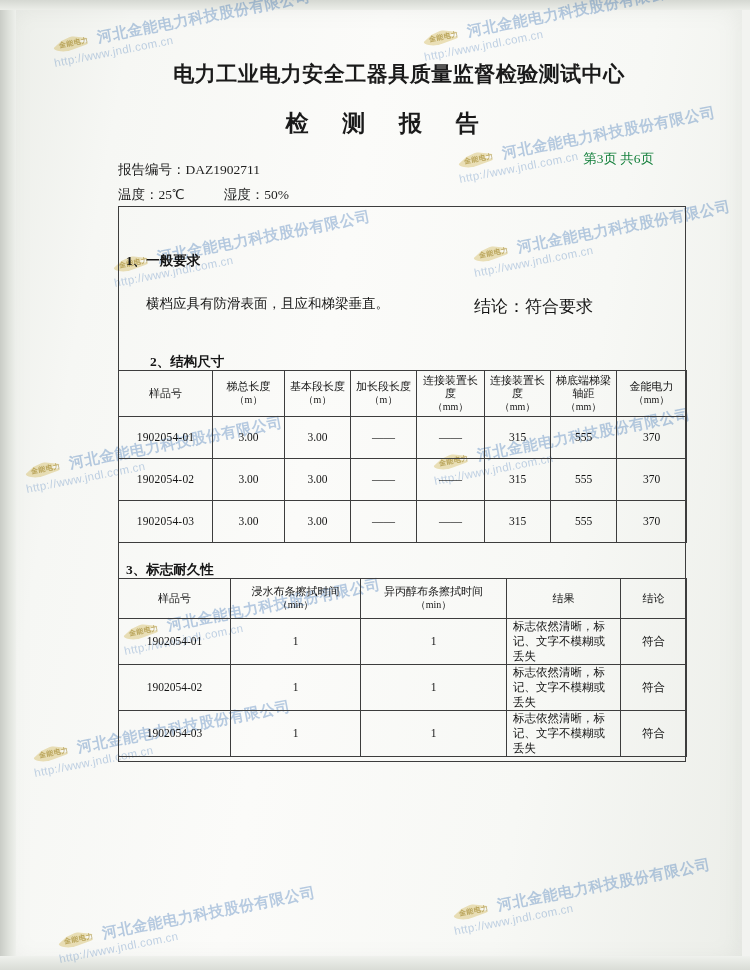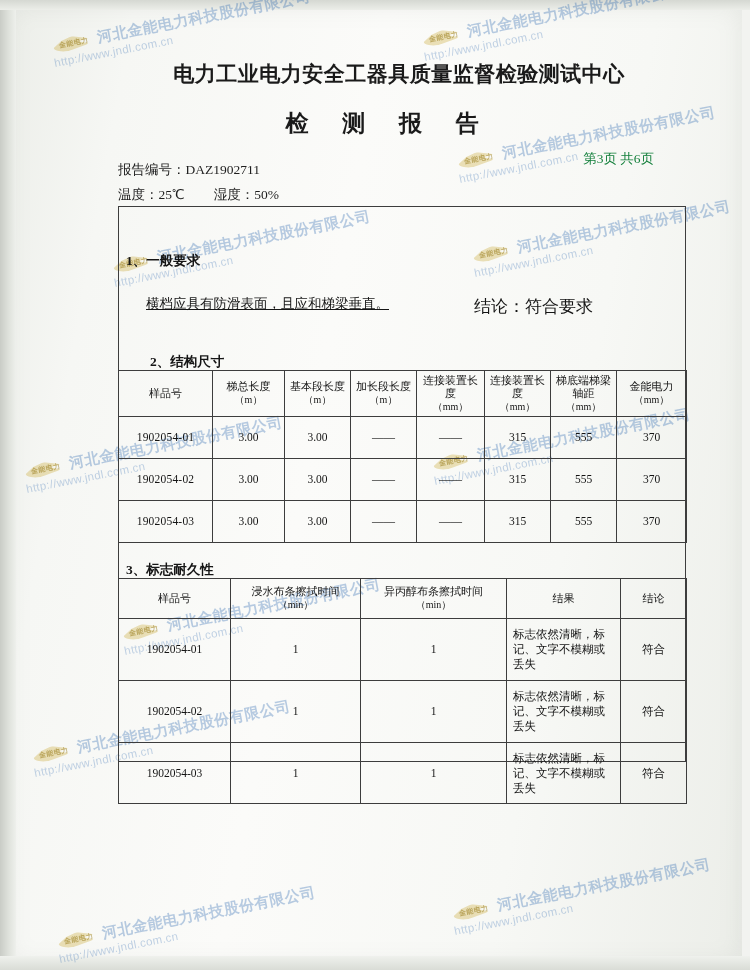--- a/index.html
+++ b/index.html
@@ -134,21 +134,21 @@
     font-size: 13.5px;
     color: #15803d;
   }
   .meta-env {
     position: absolute;
     left: 118px;
     top: 186px;
     font-size: 13.5px;
     color: #1d1d1d;
   }
-  .meta-env .hum { margin-left: 26px; }
+  .meta-env .hum { margin-left: 36px; }
 
   .frame {
     position: absolute;
     left: 118px;
     top: 206px;
     width: 568px;
     height: 556px;
     border: 1px solid #3d3d3d;
     box-sizing: border-box;
   }
@@ -159,21 +159,20 @@
     font-weight: bold;
     color: #151515;
   }
   .sec1 { left: 126px; top: 252px; }
   .sec1-body {
     position: absolute;
     left: 146px;
     top: 295px;
     font-size: 13.5px;
     color: #151515;
-    text-decoration: underline;
   }
   .sec1-concl {
     position: absolute;
     left: 474px;
     top: 295px;
     font-size: 17px;
     color: #151515;
   }
   .sec2 { left: 126px; top: 353px; margin-left: 24px; }
   .sec3 { left: 126px; top: 561px; }
@@ -206,21 +205,21 @@
   #t-struct td.sample { font-size: 11.5px; letter-spacing: 0.2px; }
   #t-mark {
     left: 118px;
     top: 578px;
     width: 568px;
   }
   #t-mark tr.head { height: 40px; }
   #t-mark tr { height: 46px; }
   #t-mark td.result {
     text-align: left;
-    padding: 8px 6px;
+    padding: 0 6px;
     line-height: 1.3;
   }
   .u { font-size: 10px; display: block; }
 </style>
 </head>
 <body>
 
 <div class="page">
   <div class="paper"></div>
   <div class="edge-left"></div>

